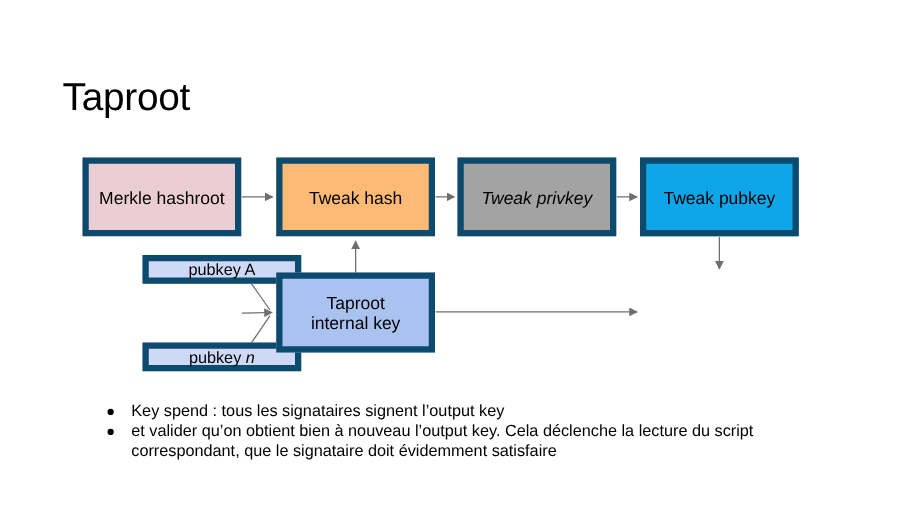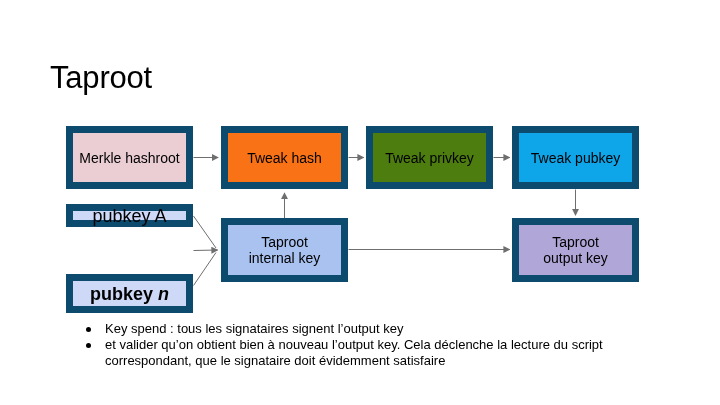--- a/index.html
+++ b/index.html
@@ -28,39 +28,39 @@
   .arrows {
     position: absolute;
     left: 0; top: 0;
     width: 720px; height: 405px;
     pointer-events: none;
   }
   .arrows line { stroke: #6e6e6e; stroke-width: 1; }
   .box {
     position: absolute;
     box-sizing: border-box;
-    border: 7px solid #0c4a6e;
+    border: 5px solid #0c4a6e;
     display: flex;
     align-items: center;
     justify-content: center;
     text-align: center;
     font-size: 14px;
     color: #000000;
     line-height: 16px;
   }
   .box-merkle   { left: 66px;  top: 126px; width: 127px; height: 63px; }
   .box-thash    { left: 221px; top: 126px; width: 127px; height: 63px; }
   .box-tpriv    { left: 366px; top: 126px; width: 127px; height: 63px; }
   .box-tpub     { left: 512px; top: 126px; width: 127px; height: 63px; }
   .box-pka      { left: 66px;  top: 204px; width: 127px; height: 23px; }
   .box-pkb      { left: 66px;  top: 239px; width: 127px; height: 23px; }
-  .box-pkn      { left: 66px;  top: 274px; width: 127px; height: 39px; font-weight: bold; }
+  .box-pkn      { left: 66px;  top: 274px; width: 127px; height: 23px; }
   .box-internal { left: 221px; top: 218px; width: 127px; height: 64px; padding: 12px 12px; justify-content: flex-end; }
   .box-output   { left: 512px; top: 218px; width: 127px; height: 64px; padding: 0 12px; }
-  .pk { font-size: 18px; }
+  .pk { font-size: 13px; margin-left: 48px; }
   .pk i { font-style: italic; }
   .bullets {
     position: absolute;
     left: 86px;
     top: 321px;
     width: 610px;
     font-size: 13px;
     line-height: 16px;
     color: #000000;
   }
@@ -95,48 +95,45 @@
     <line x1="348.5" y1="249.5" x2="509.5" y2="249.5" marker-end="url(#ah)"></line>
     <line x1="193.5" y1="216" x2="216" y2="248"></line>
     <line x1="193.5" y1="250.5" x2="217.5" y2="250" marker-end="url(#ah)"></line>
     <line x1="193.5" y1="285.5" x2="216" y2="252.5"></line>
   </svg>
 
   <div class="box box-merkle" style="background-color: rgb(235, 206, 211);">
     <span>Merkle hashroot</span>
   </div>
 
-  <div class="box box-thash" style="background-color: #f97316;">
+  <div class="box box-thash" style="background-color: #fdba74;">
     <span>Tweak hash</span>
   </div>
 
-  <div class="box box-tpriv" style="background-color: #4d7c0f;">
+  <div class="box box-tpriv" style="background-color: #a3a3a3; font-style: italic;">
     <span>Tweak privkey</span>
   </div>
 
   <div class="box box-tpub" style="background-color: #0ea5e9;">
     <span>Tweak pubkey</span>
   </div>
 
   <div class="box box-pka pk" style="background-color: rgb(205, 217, 247);">
     <span>pubkey A</span>
   </div>
 
 
   <div class="box box-pkn pk" style="background-color: rgb(205, 217, 247);">
     <span><span>pubkey </span><i>n</i></span>
   </div>
 
   <div class="box box-internal" style="background-color: rgb(169, 194, 240);">
     <span>Taproot internal key</span>
   </div>
 
-  <div class="box box-output" style="background-color: rgb(176, 166, 216);">
-    <span>Taproot output key</span>
-  </div>
 
   <div class="bullets">
     <div class="bullet">
       <span class="dot"></span>
       <div class="lines">
         <div>Key spend : tous les signataires signent l’output key</div>
       </div>
     </div>
     <div class="bullet">
       <span class="dot"></span>

